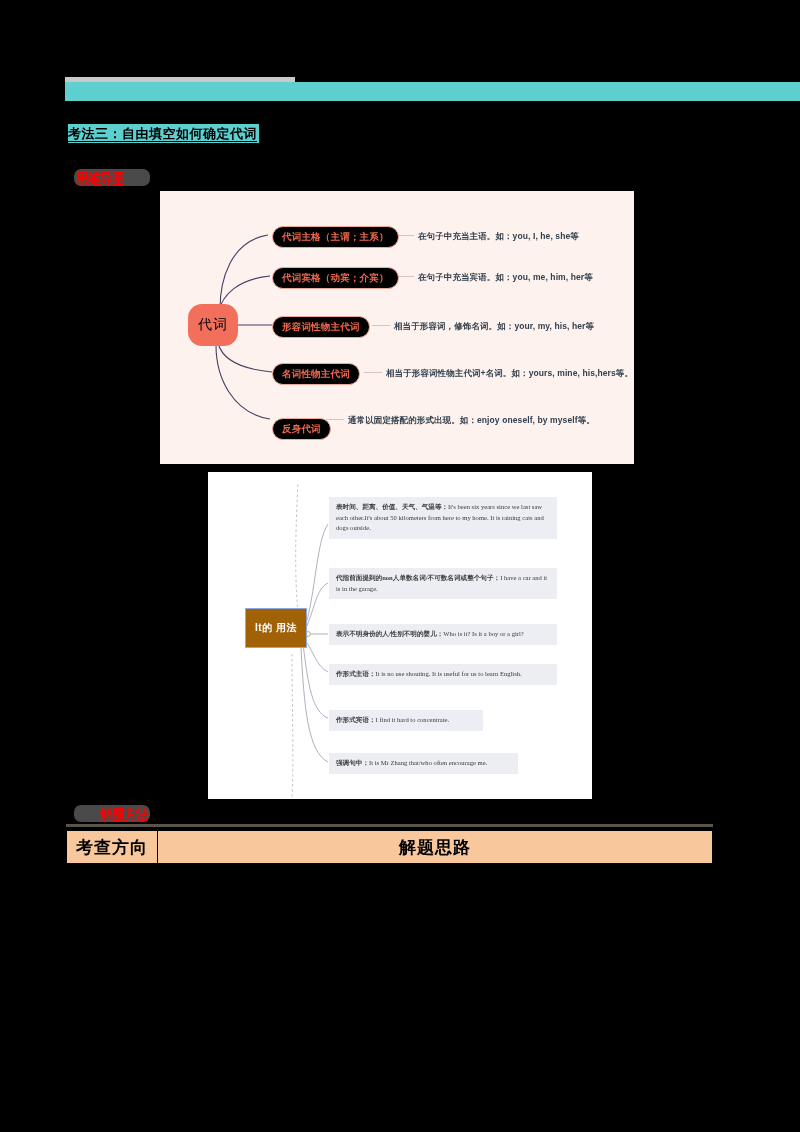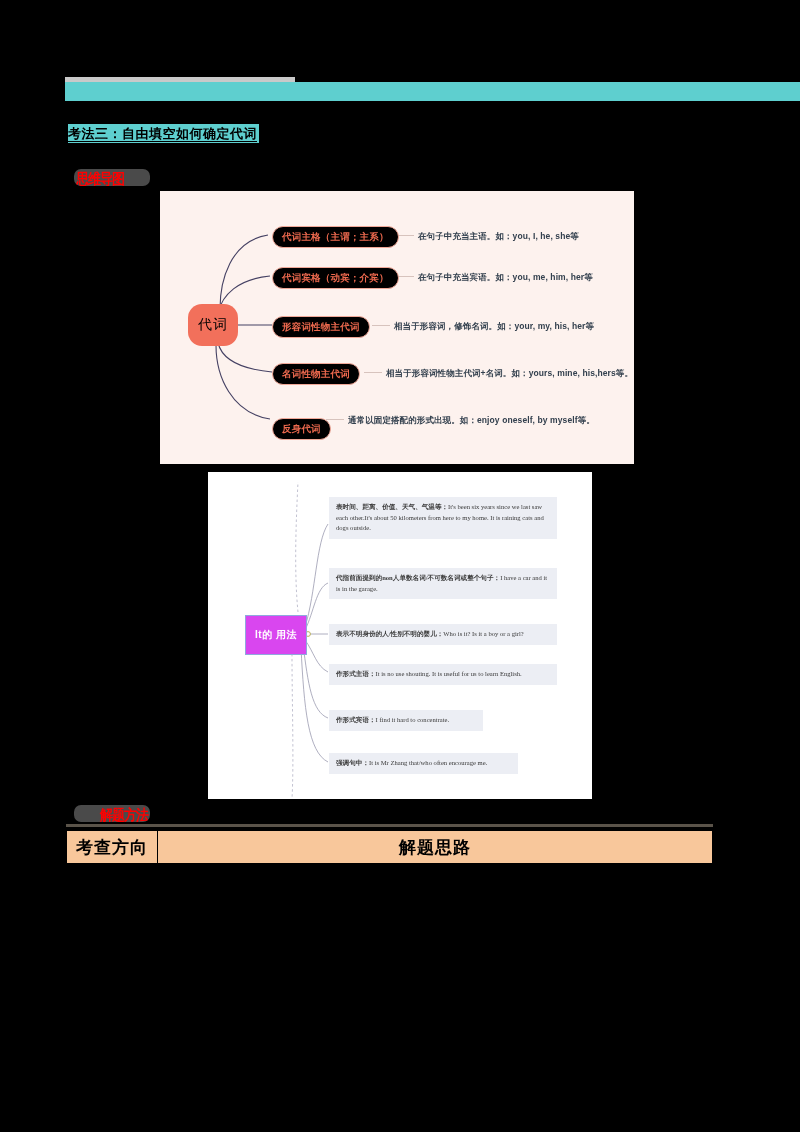--- a/index.html
+++ b/index.html
@@ -148,24 +148,24 @@
   .mm2-svg {
     position: absolute;
     left: 0; top: 0;
     width: 384px;
     height: 327px;
     z-index: 1;
   }
   .mm2-center {
     position: absolute;
     left: 37px;
-    top: 143px;
+    top: 136px;
     width: 60px;
     height: 38px;
-    background: #d946ef;
+    background: #a16207;
     border: 1px solid #8fa8dd;
     color: #ffffff;
     font-size: 10px;
     font-weight: bold;
     display: flex;
     align-items: center;
     justify-content: center;
     z-index: 3;
     letter-spacing: .5px;
   }

